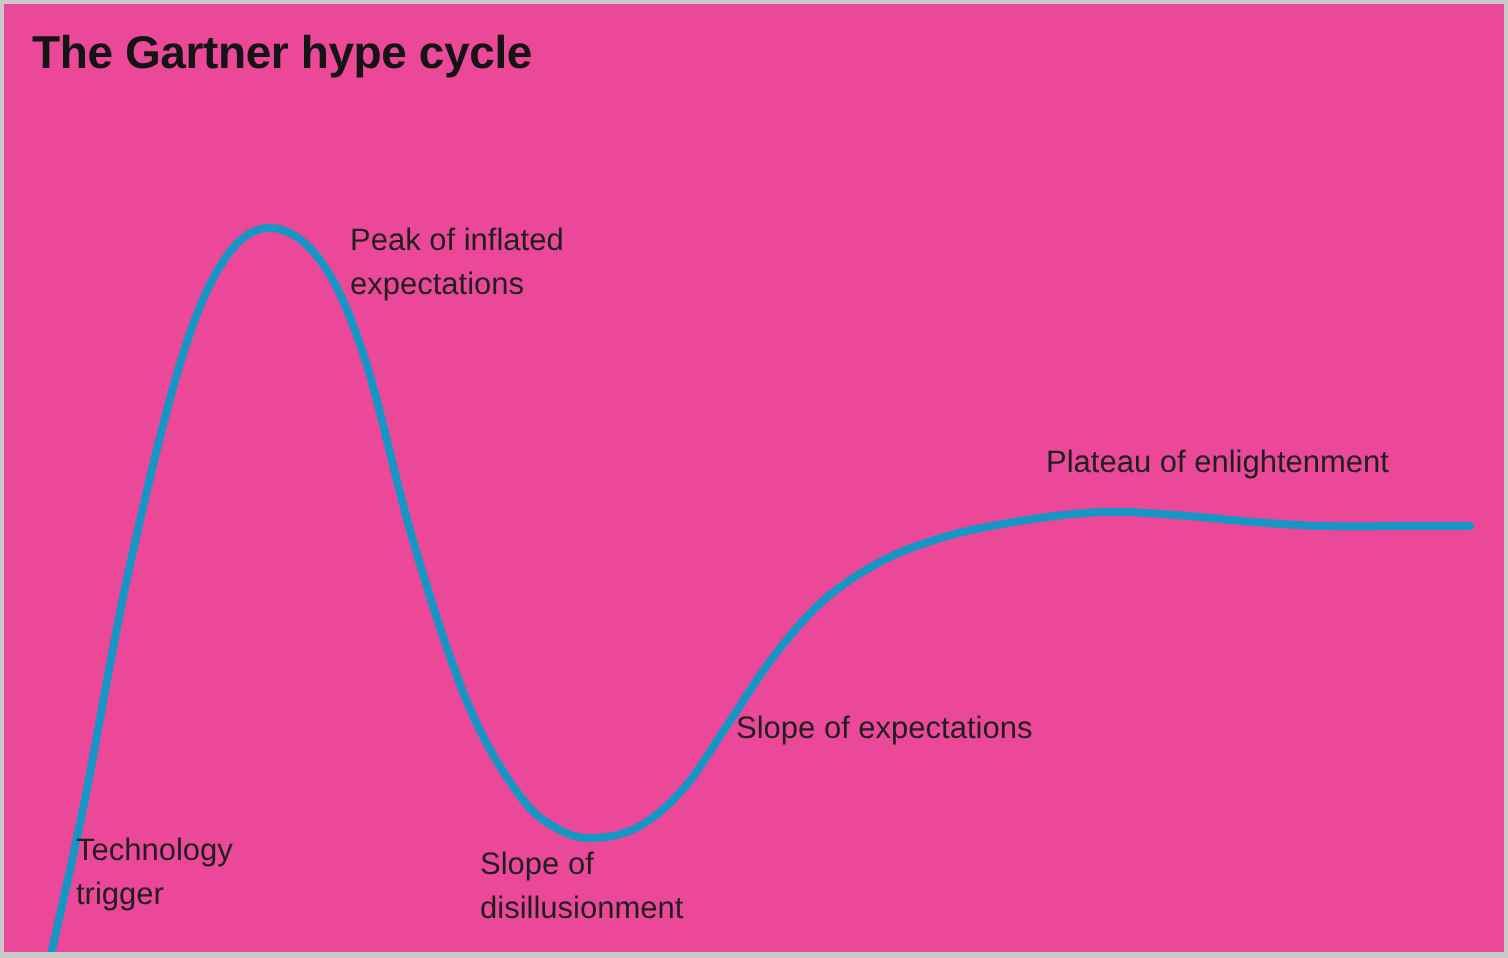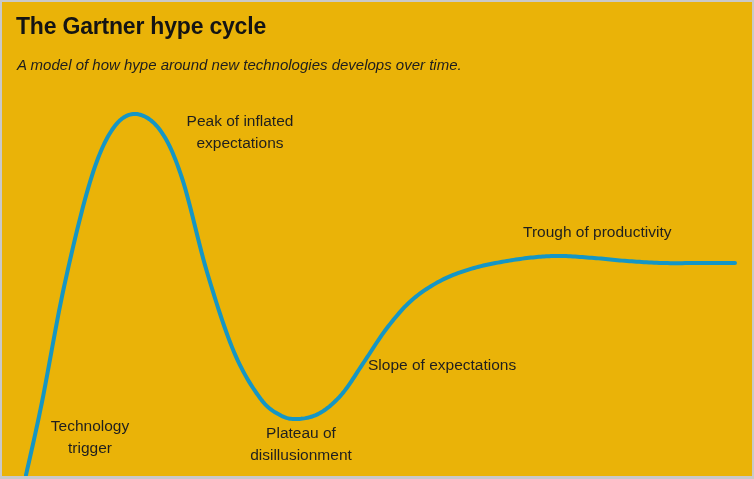--- a/index.html
+++ b/index.html
@@ -11,21 +11,21 @@
     width: 754px;
     height: 479px;
     overflow: hidden;
     font-family: "Liberation Sans", sans-serif;
   }
   #figure {
     position: relative;
     width: 754px;
     height: 479px;
     box-sizing: border-box;
-    background: #eab308;
+    background: #ec4899;
     border: 2px solid #c9c9c9;
     border-bottom-width: 3px;
     overflow: hidden;
   }
   #chart-title {
     position: absolute;
     left: 14px;
     top: 11px;
     font-size: 23px;
     font-weight: bold;
@@ -48,21 +48,21 @@
     top: 0;
     width: 754px;
     height: 479px;
   }
   .curve-label {
     position: absolute;
     font-size: 15.5px;
     color: #1f1f1f;
     line-height: 1.42;
     white-space: pre-line;
-    text-align: center;
+    text-align: left;
   }
   #label-technology-trigger {
     left: 36px;
     top: 413px;
     width: 104px;
   }
   #label-peak {
     left: 173px;
     top: 108px;
     width: 130px;
@@ -85,32 +85,31 @@
     text-align: left;
   }
 </style>
 </head>
 <body>
 
 <div id="figure">
 
   <div id="chart-title">The Gartner hype cycle</div>
 
-  <div id="chart-subtitle">A model of how hype around new technologies develops over time.</div>
 
   <svg id="curve-layer" viewBox="0 0 754 479" preserveAspectRatio="none" xmlns="http://www.w3.org/2000/svg">
     <polyline id="hype-curve" fill="none" stroke="#1596c4" stroke-width="4" stroke-linecap="round" stroke-linejoin="round" points="24.00,473.00 24.64,470.13 25.39,466.77 26.26,462.94 27.23,458.69 28.29,454.04 29.42,449.03 30.63,443.69 31.88,438.06 33.19,432.16 34.52,426.05 35.89,419.74 37.26,413.27 38.63,406.68 40.00,400.00 41.38,393.06 42.79,385.69 44.25,377.95 45.73,369.91 47.25,361.62 48.80,353.13 50.38,344.50 51.98,335.79 53.60,327.06 55.25,318.35 56.91,309.74 58.59,301.27 60.29,293.01 62.00,285.00 63.74,277.07 65.54,269.01 67.38,260.88 69.25,252.73 71.15,244.59 73.07,236.52 75.00,228.56 76.93,220.77 78.85,213.18 80.75,205.85 82.62,198.81 84.46,192.13 86.26,185.84 88.00,180.00 89.69,174.57 91.34,169.48 92.96,164.70 94.55,160.23 96.11,156.04 97.66,152.12 99.19,148.44 100.71,144.99 102.23,141.74 103.76,138.69 105.29,135.81 106.84,133.08 108.41,130.48 110.00,128.00 111.61,125.67 113.22,123.55 114.83,121.61 116.44,119.87 118.06,118.32 119.68,116.94 121.31,115.75 122.95,114.73 124.60,113.88 126.25,113.19 127.92,112.66 129.60,112.29 131.29,112.07 133.00,112.00 134.73,112.08 136.49,112.33 138.28,112.73 140.08,113.31 141.90,114.04 143.73,114.94 145.56,116.00 147.39,117.22 149.21,118.61 151.02,120.16 152.81,121.88 154.57,123.76 156.30,125.80 158.00,128.00 159.66,130.33 161.27,132.78 162.86,135.34 164.42,138.04 165.96,140.90 167.48,143.92 169.00,147.13 170.52,150.53 172.04,154.15 173.58,158.00 175.14,162.09 176.73,166.45 178.34,171.08 180.00,176.00 181.69,181.33 183.40,187.14 185.12,193.35 186.87,199.91 188.63,206.75 190.40,213.80 192.19,221.00 193.99,228.28 195.80,235.58 197.62,242.82 199.46,249.95 201.30,256.90 203.15,263.61 205.00,270.00 206.87,276.23 208.76,282.46 210.67,288.68 212.60,294.87 214.54,301.00 216.48,307.05 218.44,313.00 220.39,318.83 222.35,324.51 224.30,330.03 226.24,335.36 228.18,340.48 230.10,345.37 232.00,350.00 233.90,354.40 235.82,358.61 237.75,362.63 239.68,366.47 241.61,370.13 243.53,373.62 245.44,376.94 247.33,380.10 249.20,383.11 251.04,385.96 252.84,388.67 254.61,391.25 256.33,393.69 258.00,396.00 259.62,398.14 261.19,400.06 262.72,401.80 264.21,403.35 265.67,404.74 267.10,406.00 268.50,407.13 269.88,408.15 271.25,409.08 272.61,409.94 273.95,410.74 275.30,411.51 276.65,412.25 278.00,413.00 279.34,413.71 280.64,414.34 281.92,414.90 283.17,415.38 284.41,415.80 285.64,416.15 286.88,416.44 288.11,416.67 289.36,416.84 290.62,416.97 291.91,417.04 293.24,417.07 294.60,417.05 296.00,417.00 297.45,416.91 298.93,416.78 300.45,416.61 301.99,416.39 303.56,416.13 305.15,415.81 306.75,415.44 308.36,415.01 309.98,414.51 311.60,413.95 313.21,413.33 314.82,412.63 316.42,411.85 318.00,411.00 319.57,410.07 321.14,409.08 322.71,408.02 324.29,406.90 325.86,405.71 327.43,404.45 329.00,403.13 330.57,401.73 332.14,400.28 333.71,398.76 335.29,397.17 336.86,395.51 338.43,393.79 340.00,392.00 341.57,390.12 343.13,388.13 344.70,386.04 346.26,383.86 347.82,381.61 349.38,379.30 350.94,376.94 352.50,374.54 354.07,372.11 355.64,369.67 357.22,367.22 358.80,364.79 360.40,362.38 362.00,360.00 363.61,357.62 365.22,355.20 366.83,352.74 368.44,350.26 370.06,347.76 371.68,345.25 373.31,342.75 374.95,340.26 376.60,337.78 378.25,335.34 379.92,332.92 381.60,330.56 383.29,328.25 385.00,326.00 386.71,323.80 388.42,321.62 390.13,319.46 391.85,317.33 393.58,315.23 395.31,313.16 397.06,311.13 398.83,309.13 400.62,307.16 402.43,305.24 404.28,303.36 406.15,301.53 408.06,299.74 410.00,298.00 411.98,296.31 414.01,294.65 416.06,293.04 418.15,291.47 420.26,289.94 422.40,288.45 424.56,287.00 426.74,285.59 428.93,284.22 431.14,282.90 433.35,281.61 435.57,280.37 437.78,279.16 440.00,278.00 442.22,276.88 444.46,275.82 446.71,274.81 448.97,273.84 451.24,272.92 453.52,272.03 455.81,271.19 458.11,270.37 460.42,269.59 462.73,268.83 465.04,268.10 467.36,267.38 469.68,266.68 472.00,266.00 474.33,265.34 476.69,264.71 479.06,264.12 481.44,263.55 483.83,263.01 486.23,262.49 488.63,262.00 491.01,261.53 493.39,261.07 495.76,260.64 498.11,260.21 500.43,259.80 502.73,259.40 505.00,259.00 507.25,258.61 509.49,258.24 511.72,257.89 513.94,257.55 516.14,257.23 518.33,256.92 520.50,256.63 522.65,256.35 524.78,256.08 526.88,255.84 528.96,255.60 531.00,255.39 533.02,255.19 535.00,255.00 536.92,254.83 538.77,254.67 540.56,254.53 542.30,254.41 544.01,254.30 545.70,254.20 547.38,254.13 549.06,254.06 550.76,254.01 552.49,253.98 554.27,253.96 556.10,253.96 558.01,253.97 560.00,254.00 562.07,254.05 564.20,254.12 566.38,254.21 568.60,254.32 570.87,254.45 573.17,254.59 575.50,254.75 577.85,254.92 580.21,255.09 582.58,255.27 584.95,255.45 587.31,255.64 589.67,255.82 592.00,256.00 594.32,256.19 596.64,256.38 598.97,256.59 601.30,256.81 603.63,257.04 605.97,257.27 608.31,257.50 610.66,257.73 613.03,257.96 615.40,258.19 617.78,258.41 620.17,258.62 622.58,258.81 625.00,259.00 627.43,259.18 629.85,259.36 632.28,259.53 634.71,259.70 637.15,259.87 639.60,260.03 642.06,260.19 644.55,260.34 647.05,260.47 649.58,260.60 652.13,260.72 654.72,260.83 657.34,260.92 660.00,261.00 662.72,261.06 665.51,261.10 668.37,261.13 671.27,261.15 674.20,261.15 677.16,261.14 680.13,261.13 683.08,261.10 686.03,261.08 688.94,261.06 691.80,261.04 694.61,261.02 697.35,261.00 700.00,261.00 702.65,261.00 705.37,261.00 708.13,261.00 710.90,261.00 713.66,261.00 716.36,261.00 719.00,261.00 721.53,261.00 723.94,261.00 726.18,261.00 728.24,261.00 730.08,261.00 731.68,261.00 733,261"></polyline>
   </svg>
 
   <div class="curve-label" id="label-technology-trigger">Technology
 trigger</div>
 
   <div class="curve-label" id="label-peak">Peak of inflated
 expectations</div>
 
-  <div class="curve-label" id="label-trough">Plateau of
+  <div class="curve-label" id="label-trough">Slope of
 disillusionment</div>
 
   <div class="curve-label" id="label-slope">Slope of expectations</div>
 
-  <div class="curve-label" id="label-plateau">Trough of productivity</div>
+  <div class="curve-label" id="label-plateau">Plateau of enlightenment</div>
 
 </div>
 
 </body></html>

